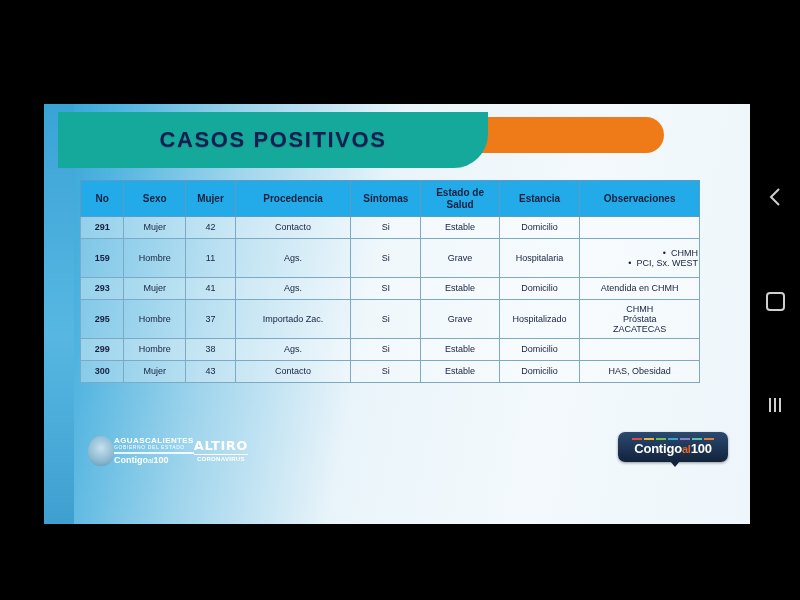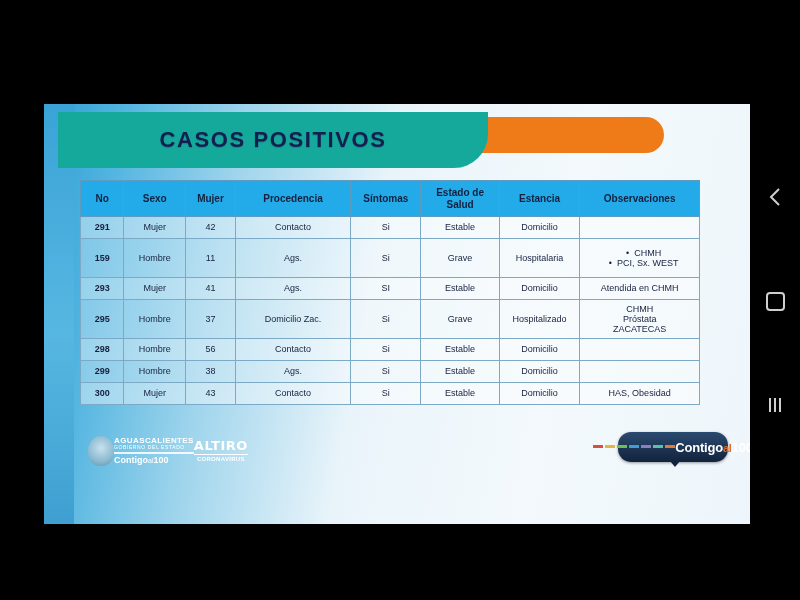--- a/index.html
+++ b/index.html
@@ -46,21 +46,21 @@
   }
   #tbl thead th{
     background:#23aae8;color:#13213e;font-weight:bold;font-size:10px;
     height:31px;border-color:#5f9bc0;
   }
   #tbl tbody tr{background:rgba(255,255,255,.42);}
   #tbl tbody tr:nth-child(even){background:rgba(255,255,255,.30);}
   #tbl tbody td{height:17px;}
   #tbl tbody tr.tall td{height:34px;}
   .cno{font-weight:bold;}
-  .obs-bul{display:block;text-align:center;padding-left:8px;}
+  .obs-bul{display:block;text-align:right;padding-left:8px;}
   .obs-bul i{font-style:normal;margin-right:5px;}
   .obs-ml span{display:block;}
 
   
   .logos{position:absolute;left:44px;top:332px;display:flex;align-items:center;}
   .crest{
     width:26px;height:30px;border-radius:50% 50% 45% 45%;
     background:radial-gradient(circle at 50% 40%,#cfe4ef 0%,#8fb9cf 60%,#5d8fab 100%);
     opacity:.92;
   }
@@ -71,21 +71,21 @@
   .gobtxt .l3{font-size:9px;font-weight:bold;}
   .gobtxt .l3 em{font-style:normal;font-weight:normal;font-size:7px;}
   .altiro{text-align:center;color:#fff;line-height:1.05;}
   .altiro .a1{font-size:13px;font-weight:bold;letter-spacing:.5px;font-family:"DejaVu Sans",sans-serif;}
   .altiro .a2{font-size:6px;font-weight:bold;letter-spacing:.3px;}
   .altiro .abar{height:1.5px;background:#fff;margin:1px 0;}
 
   .badge{
     position:absolute;right:22px;top:328px;width:110px;height:30px;
     background:linear-gradient(180deg,#2b4a70 0%,#12233c 100%);
-    border-radius:13px;display:flex;flex-direction:row;
+    border-radius:7px;display:flex;flex-direction:column;
     align-items:center;justify-content:center;
     box-shadow:0 1px 3px rgba(0,0,0,.4);
   }
   .badge .stripes{display:flex;gap:2px;margin-bottom:1px;}
   .badge .stripes i{display:block;width:10px;height:2.5px;}
   .badge .btxt{color:#fff;font-weight:bold;font-size:13px;letter-spacing:-.2px;}
   .badge .btxt em{font-style:normal;color:#e06a2a;font-size:11px;}
   .badge .tail{
     position:absolute;bottom:-5px;left:52px;width:0;height:0;
     border-left:5px solid transparent;border-right:5px solid transparent;
@@ -169,39 +169,29 @@
             <td>Ags.</td>
             <td>SI</td>
             <td>Estable</td>
             <td>Domicilio</td>
             <td>Atendida en CHMH</td>
           </tr>
           <tr class="tall">
             <td class="cno">295</td>
             <td>Hombre</td>
             <td>37</td>
-            <td>Domicilio Zac.</td>
+            <td>Importado Zac.</td>
             <td>Si</td>
             <td>Grave</td>
             <td>Hospitalizado</td>
             <td class="obs-ml">
               <span>CHMH</span>
               <span>Próstata</span>
               <span>ZACATECAS</span>
             </td>
-          </tr>
-          <tr>
-            <td class="cno">298</td>
-            <td>Hombre</td>
-            <td>56</td>
-            <td>Contacto</td>
-            <td>Si</td>
-            <td>Estable</td>
-            <td>Domicilio</td>
-            <td></td>
           </tr>
           <tr>
             <td class="cno">299</td>
             <td>Hombre</td>
             <td>38</td>
             <td>Ags.</td>
             <td>Si</td>
             <td>Estable</td>
             <td>Domicilio</td>
             <td></td>

